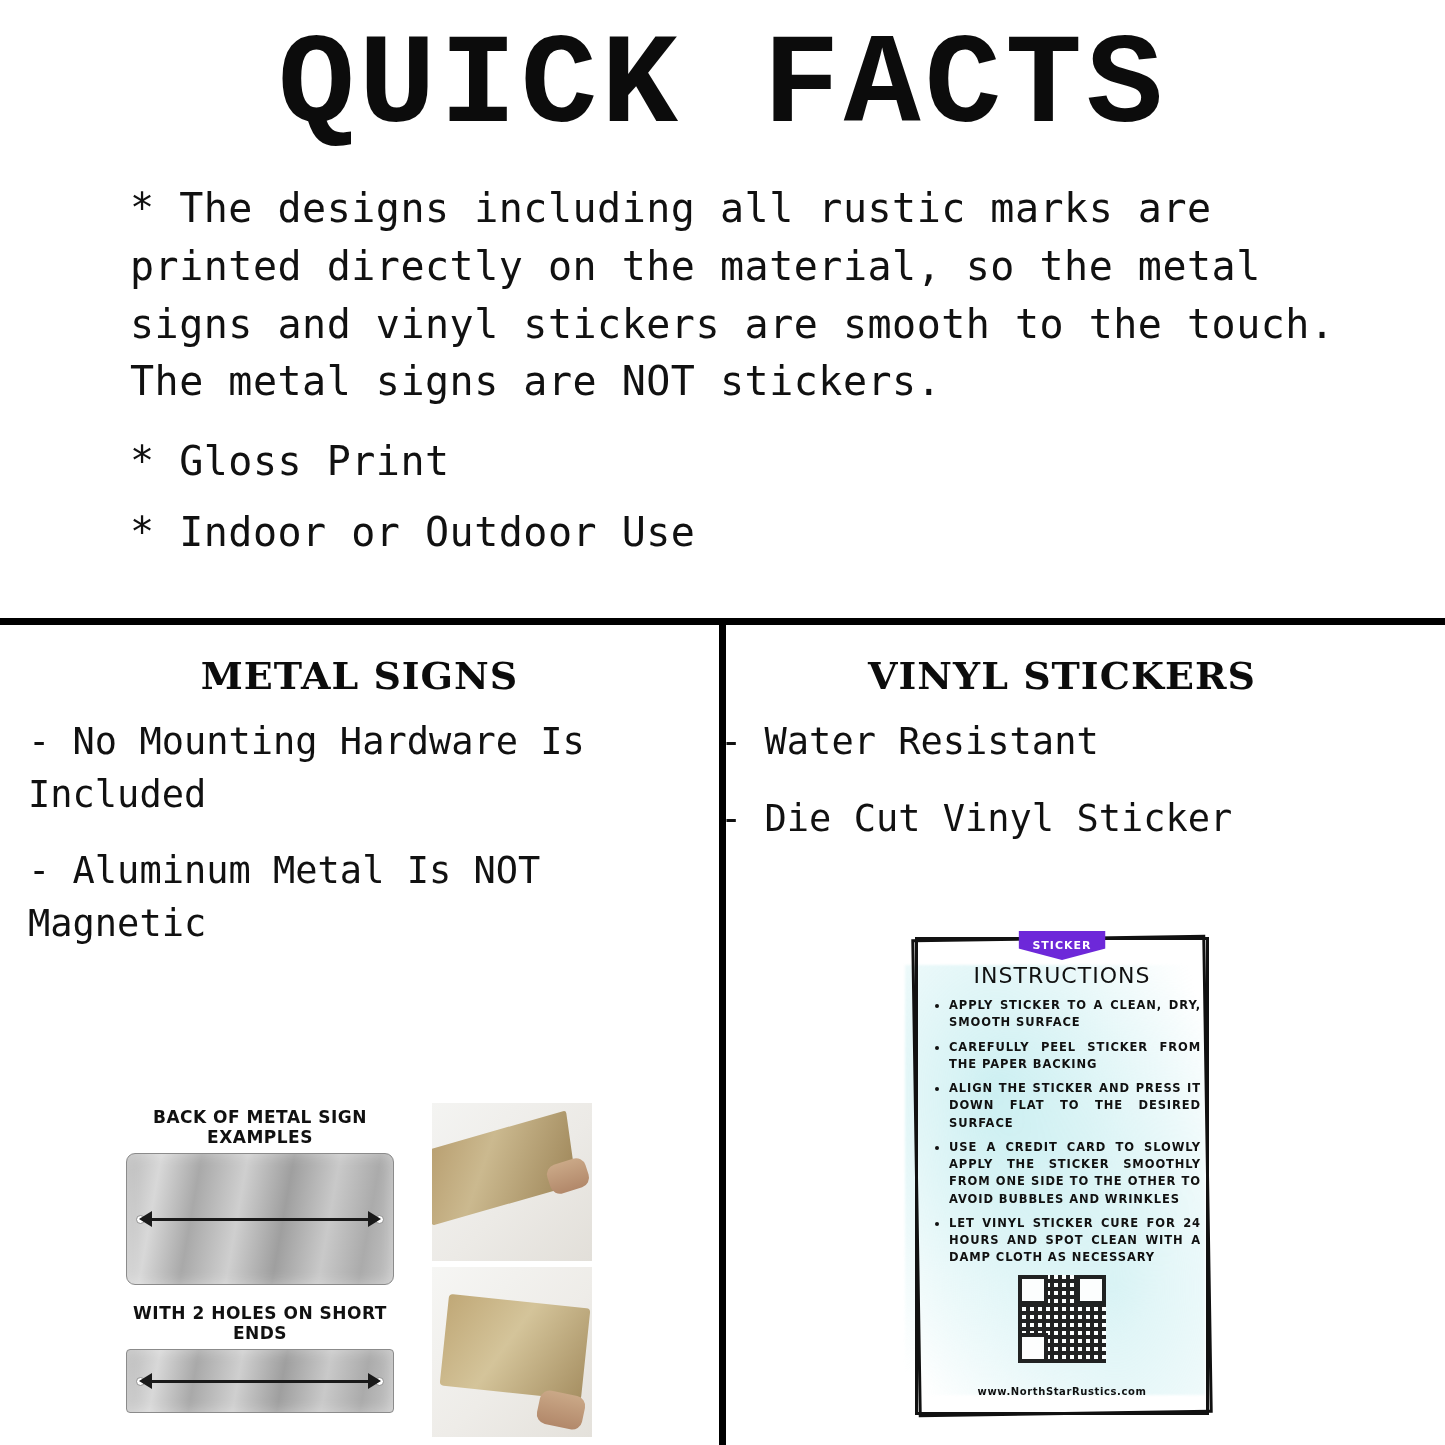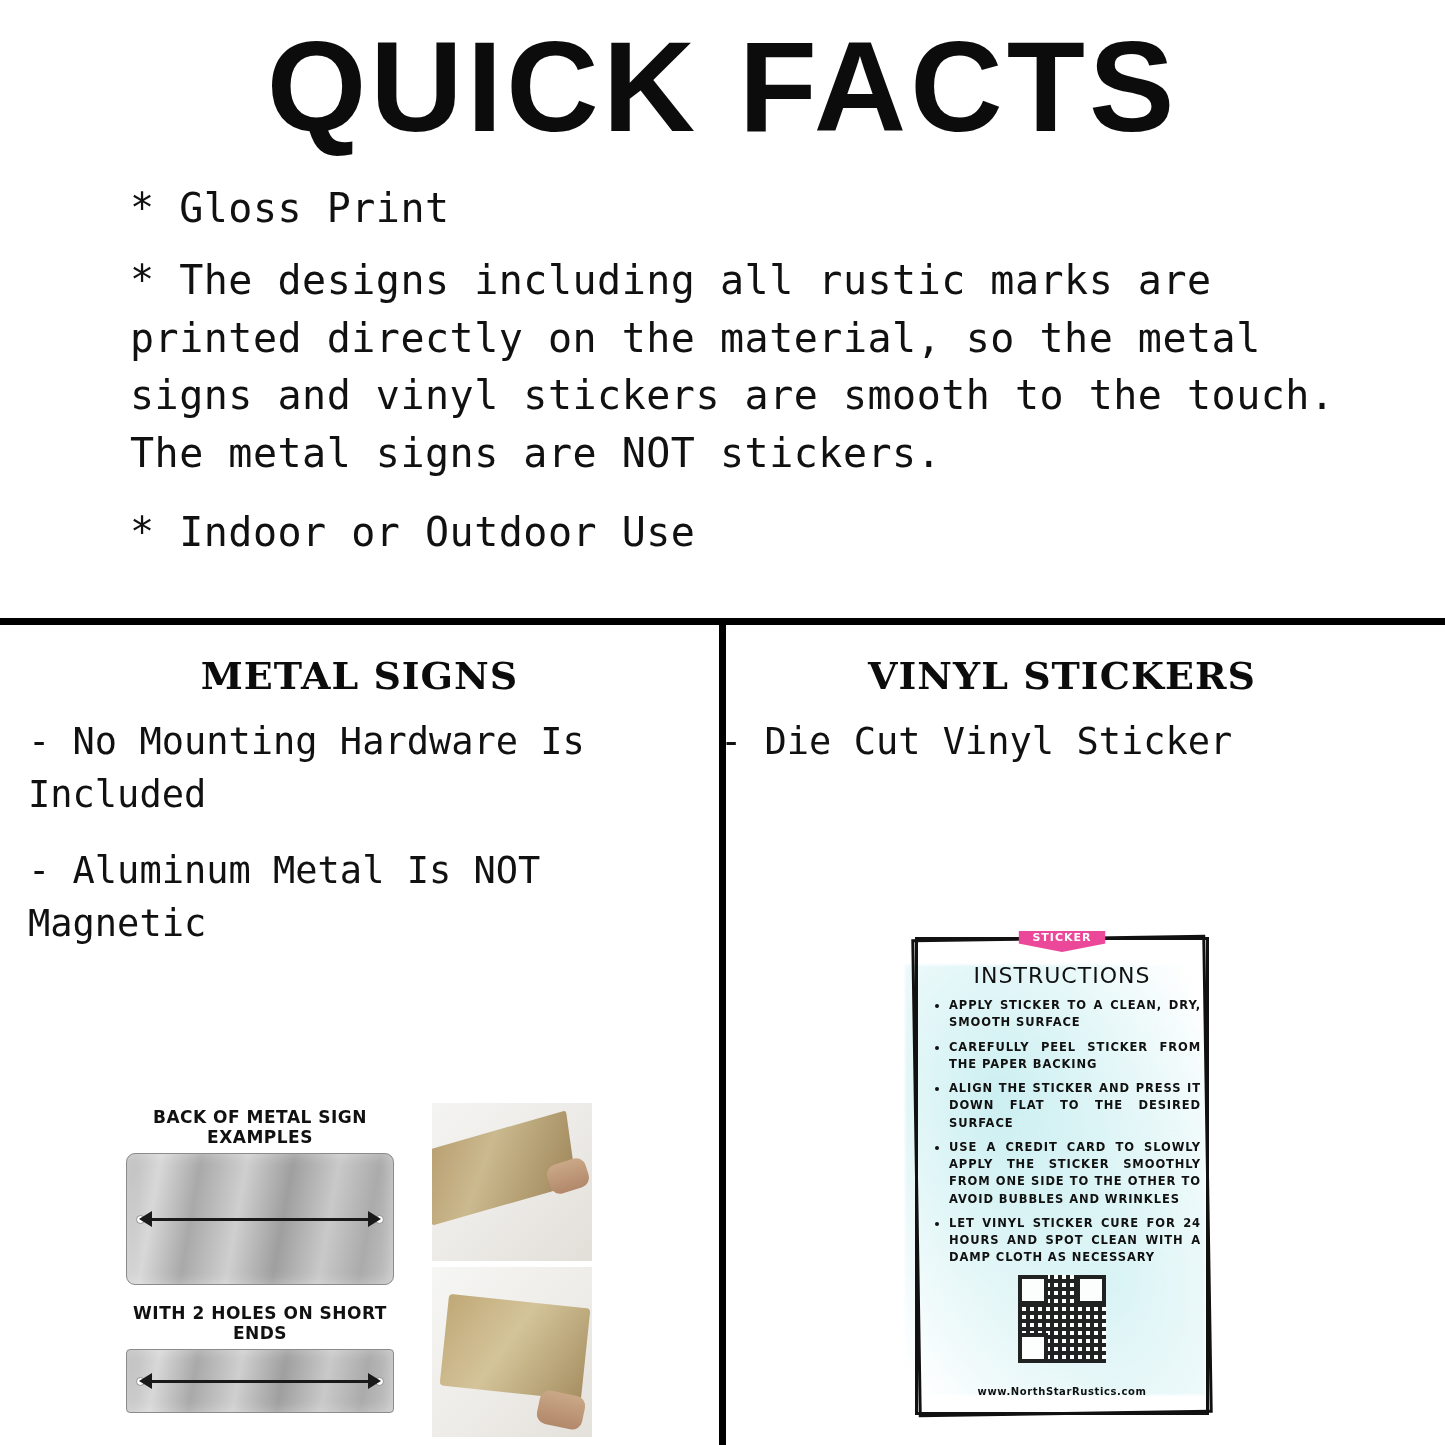--- a/index.html
+++ b/index.html
@@ -25,21 +25,21 @@
   .top-section {
     position: absolute;
     left: 0;
     top: 0;
     width: 1445px;
     height: 620px;
     box-sizing: border-box;
   }
   .quick-facts-title {
     text-align: center;
-    font-family: Liberation Sans, sans-serif;
+    font-family: Liberation Mono, monospace;
     font-weight: bold;
     font-size: 128px;
     letter-spacing: 4px;
     line-height: 1.05;
     margin: 20px 0 0 0;
     color: #0c0c0c;
   }
   .facts-list {
     margin: 26px 0 0 0;
     padding: 0 95px 0 130px;
@@ -236,27 +236,27 @@
     border: 3px solid #111111;
   }
   .card-frame.tilt {
     transform: rotate(-0.9deg);
   }
   .sticker-tab {
     position: absolute;
     left: 50%;
     top: 6px;
     transform: translateX(-50%);
-    background: #ec4899;
+    background: #6d28d9;
     color: #ffffff;
     font-family: "DejaVu Sans", sans-serif;
     font-weight: bold;
     font-size: 11px;
     letter-spacing: 1px;
-    padding: 0 14px 8px 14px;
+    padding: 8px 14px 8px 14px;
     clip-path: polygon(0 0, 100% 0, 100% 60%, 50% 100%, 0 60%);
   }
   .instructions-title {
     position: absolute;
     left: 0; right: 0; top: 38px;
     text-align: center;
     font-family: "DejaVu Sans", sans-serif;
     font-weight: normal;
     font-size: 22px;
     letter-spacing: 1px;
@@ -315,22 +315,22 @@
   }
 </style>
 </head>
 <body>
 
 <div class="page">
 
   <div class="top-section">
     <div class="quick-facts-title">QUICK FACTS</div>
     <div class="facts-list">
+      <div class="fact-item">* The designs including all rustic marks are printed directly on the material, so the metal signs and vinyl stickers are smooth to the touch. The metal signs are NOT stickers.</div>
       <div class="fact-item small-gap">* Gloss Print</div>
-      <div class="fact-item">* The designs including all rustic marks are printed directly on the material, so the metal signs and vinyl stickers are smooth to the touch. The metal signs are NOT stickers.</div>
       <div class="fact-item small-gap">* Indoor or Outdoor Use</div>
     </div>
   </div>
 
   <div class="hr-main"></div>
 
   <div class="bottom">
     <div class="v-divider"></div>
 
     <div class="col col-left">
@@ -364,20 +364,21 @@
         </div>
         <div class="photo photo-bot">
           <span class="sheet-angled sheet-b"></span>
           <span class="finger finger-b"></span>
         </div>
       </div>
     </div>
 
     <div class="col col-right">
       <div class="col-title">VINYL STICKERS</div>
+      <div class="bullet">- Water Resistant</div>
       <div class="bullet">- Die Cut Vinyl Sticker</div>
 
       <div class="sticker-card">
         <div class="watercolor"></div>
         <div class="card-frame tilt"></div>
         <div class="card-frame"></div>
         <div class="sticker-tab">STICKER</div>
         <div class="instructions-title">INSTRUCTIONS</div>
         <ul class="inst-list">
           <li>APPLY STICKER TO A CLEAN, DRY, SMOOTH SURFACE</li>

